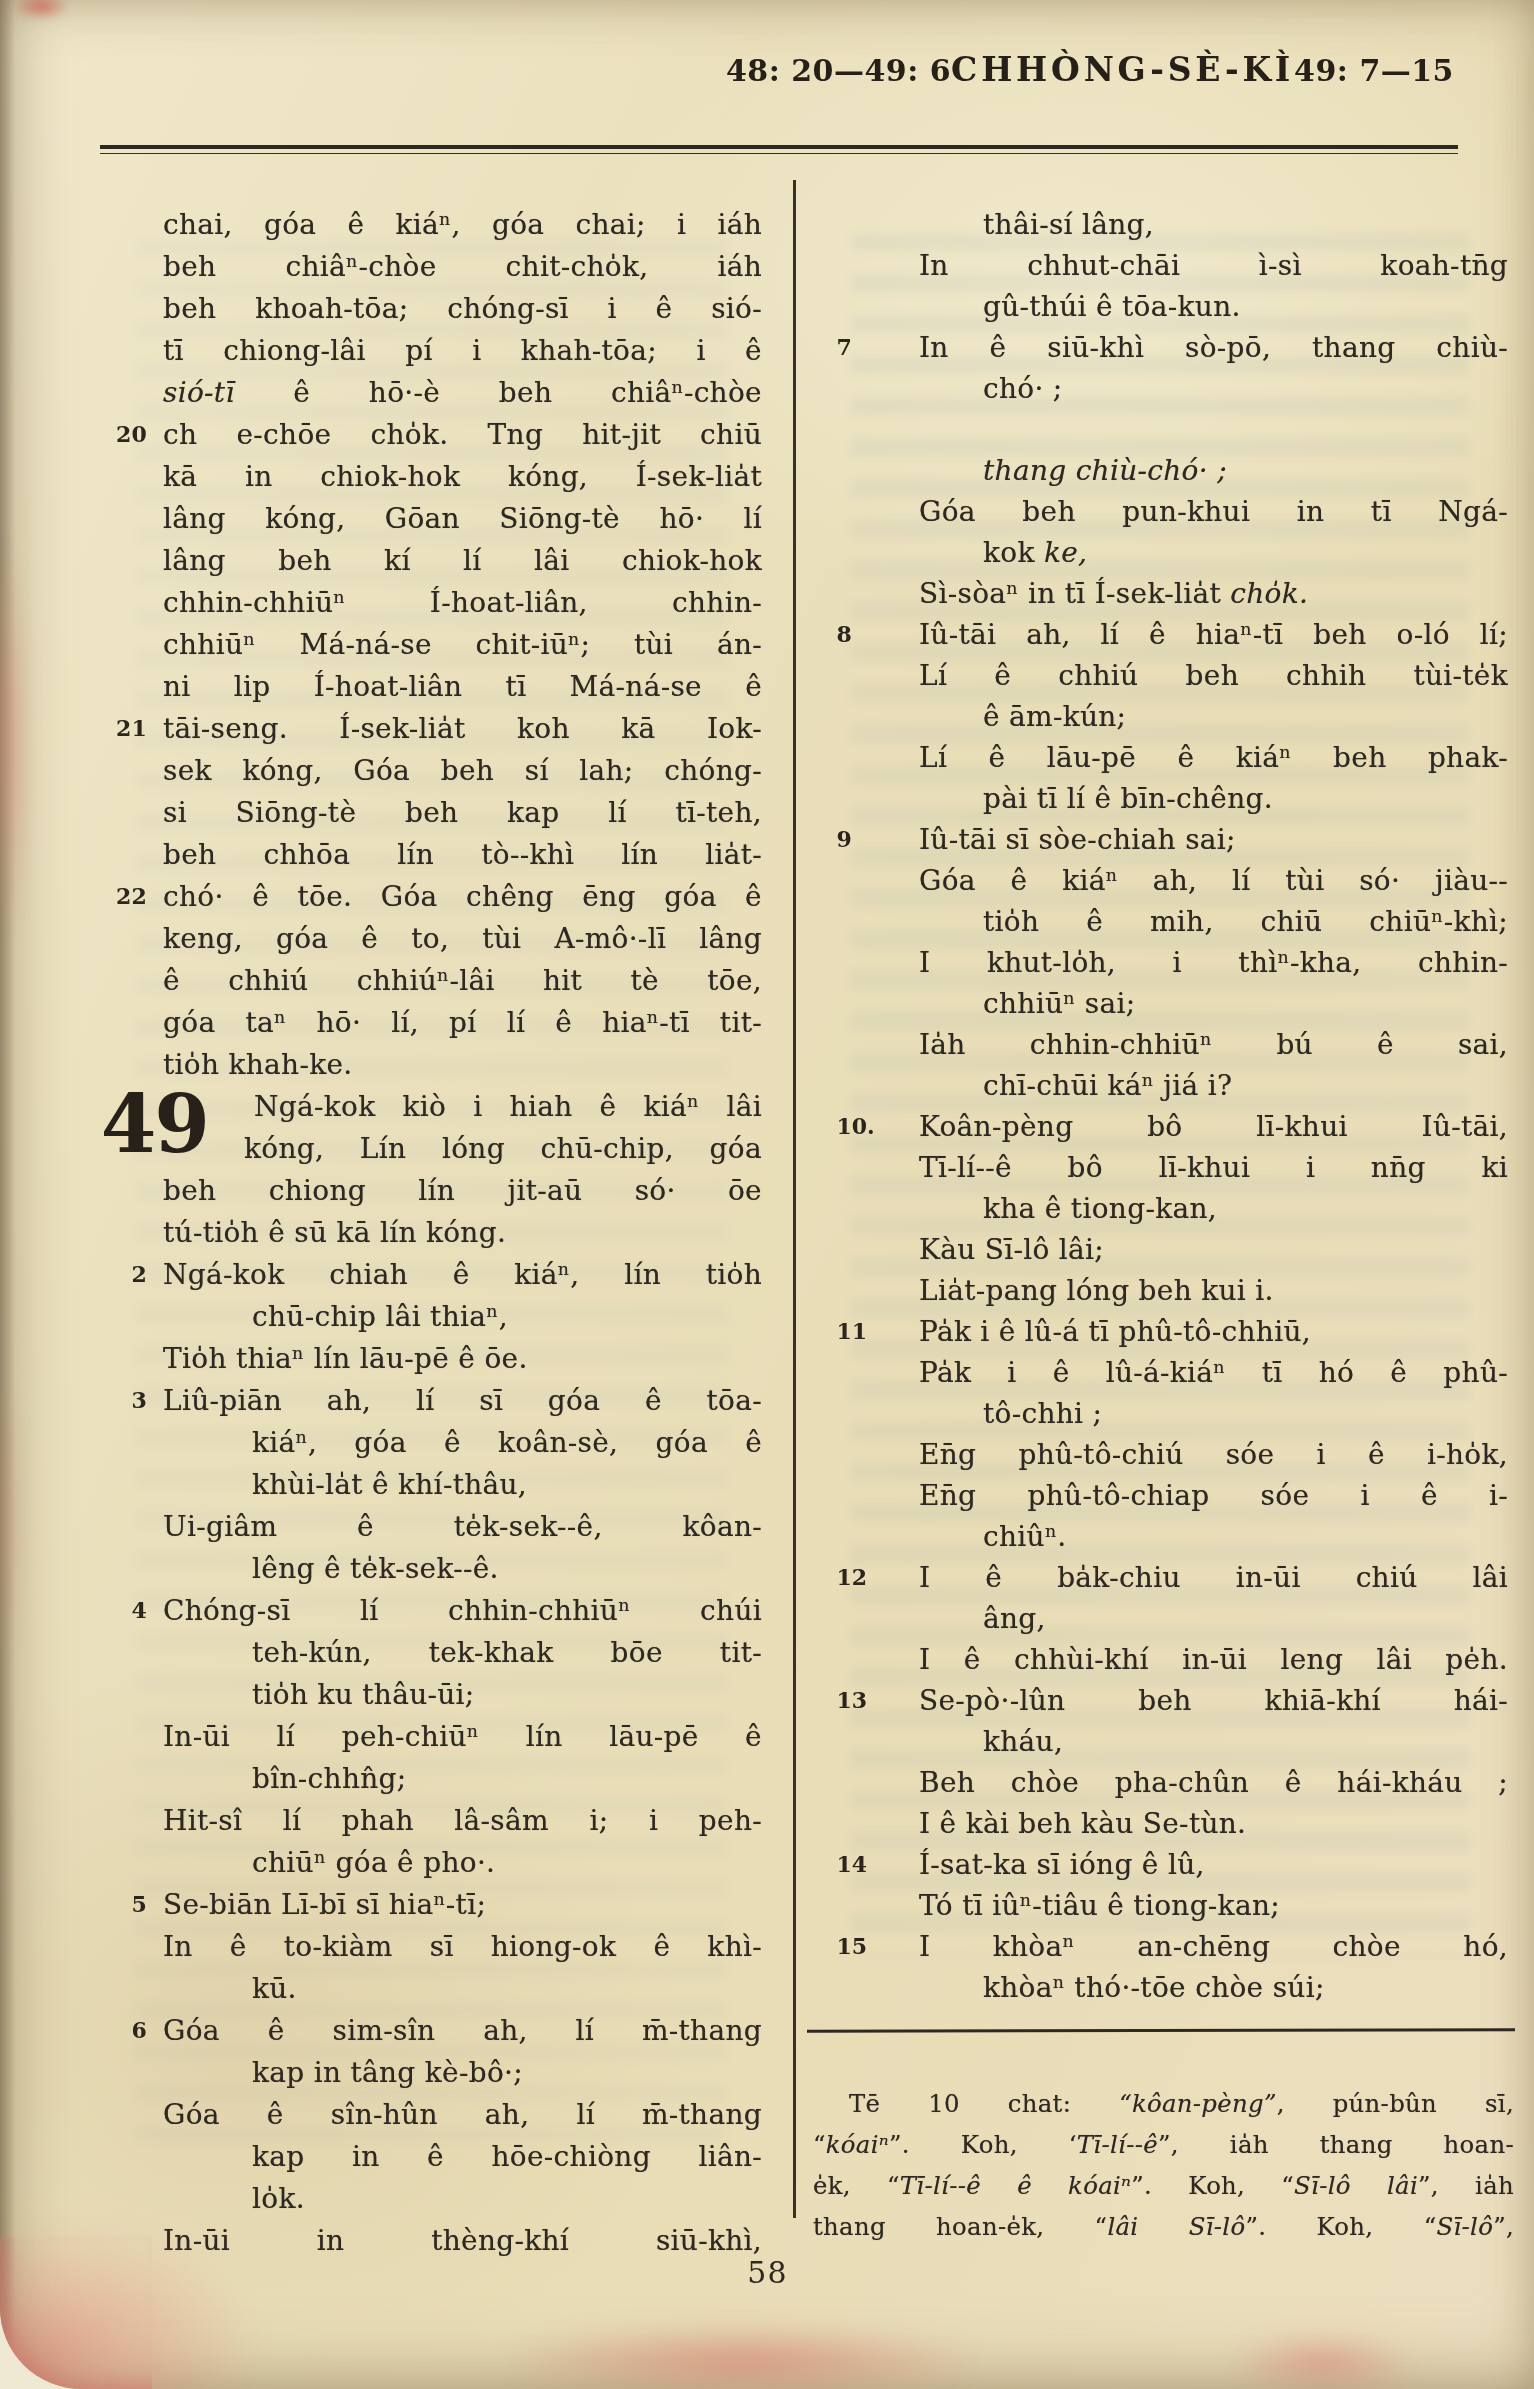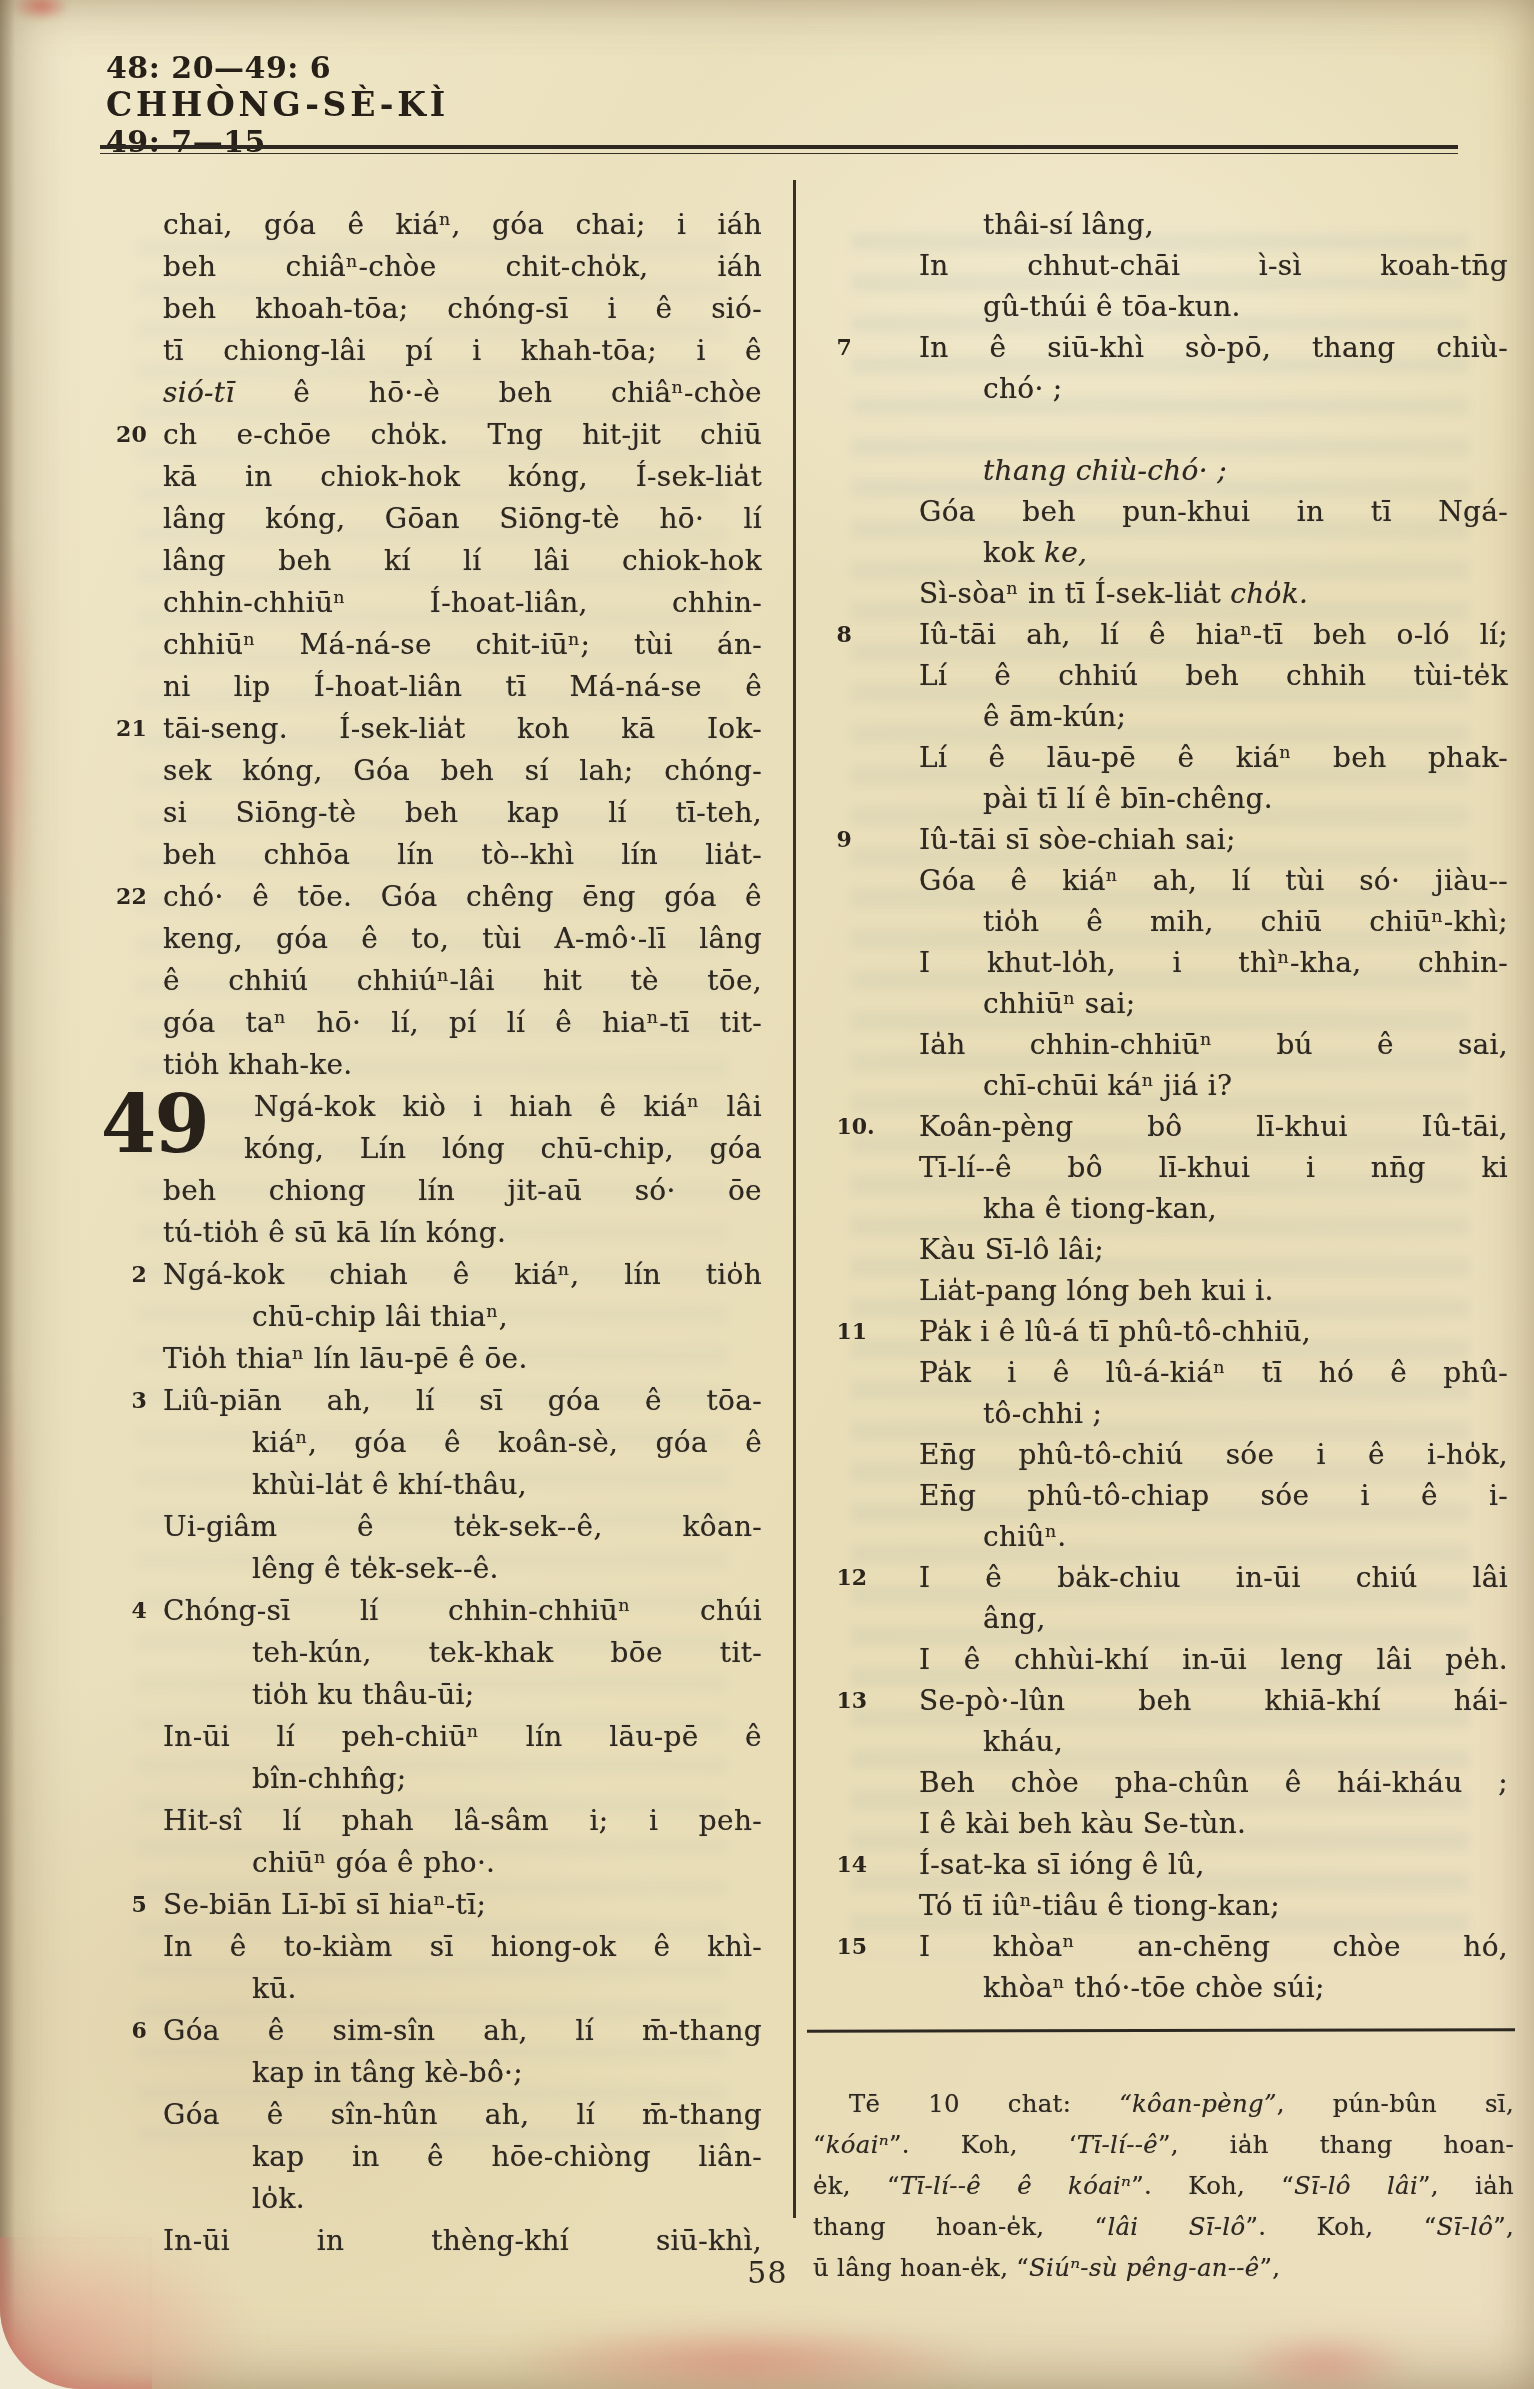--- a/index.html
+++ b/index.html
@@ -20,22 +20,22 @@
       inset 0 24.4px 60px -30px rgba(150,125,90,0.25);
     border-bottom-left-radius:81px;
   }
   .edge-dark{position:absolute;left:0;top:0;width:15px;height:100%;
     background:linear-gradient(90deg,rgba(95,78,52,0.45),rgba(95,78,52,0));}
   .corner-rim{position:absolute;left:0;bottom:0;width:152px;height:152px;
     border-bottom-left-radius:81px;
     box-shadow:inset 8.7px -8.7px 16.3px -3.3px rgba(214,118,108,0.55);}
   
   .header{position:absolute;left:106px;right:81px;top:50px;
-    display:flex;justify-content:center;align-items:baseline;
-    font-weight:700;font-size:30px;letter-spacing:0.5px;color:#262019;flex-direction:column;}
+    display:flex;justify-content:flex-end;align-items:baseline;
+    font-weight:700;font-size:30px;letter-spacing:0.5px;color:#262019;}
   .header .title{font-size:33px;letter-spacing:3.8px;}
   .rule-double{position:absolute;left:100px;top:145px;width:1358px;
     border-top:4.3px solid #2e2822;}
   .rule-double::after{content:"";display:block;margin-top:3.8px;border-top:1.6px solid #352f27;}
   .col-divider{position:absolute;left:793px;top:180px;width:2.7px;height:2038px;
     background:rgba(40,34,27,0.92);}
   
   .col{position:absolute;top:205px;}
   .col-left{left:103px;width:659px;}
   .col-right{left:830px;width:678px;}
@@ -486,23 +486,20 @@
       </div>
       <div class="line j">
         <span class="lt ind-0"><span>“</span><span class="it">kóaiⁿ</span><span>”. Koh, ‘</span><span class="it">Tī-lí--ê</span><span>”, ia̍h thang hoan-</span></span>
       </div>
       <div class="line j">
         <span class="lt ind-0"><span>e̍k, “</span><span class="it">Tī-lí--ê ê kóaiⁿ</span><span>”. Koh, “</span><span class="it">Sī-lô lâi</span><span>”, ia̍h</span></span>
       </div>
       <div class="line j">
         <span class="lt ind-0"><span>thang hoan-e̍k, “</span><span class="it">lâi Sī-lô</span><span>”. Koh, “</span><span class="it">Sī-lô</span><span>”,</span></span>
       </div>
-      <div class="line">
-        <span class="lt ind-0"><span>ū lâng hoan-e̍k, “</span><span class="it">Siúⁿ-sù pêng-an--ê</span><span>”,</span></span>
-      </div>
     </div>
 
   <div class="pagenum">58</div>
 
   <div class="edge-dark"></div>
   <div class="stain stain-topleft"></div>
   <div class="stain stain-left1"></div>
   <div class="stain stain-left2"></div>
   <div class="stain stain-corner"></div>
   <div class="stain stain-bottom1"></div>

